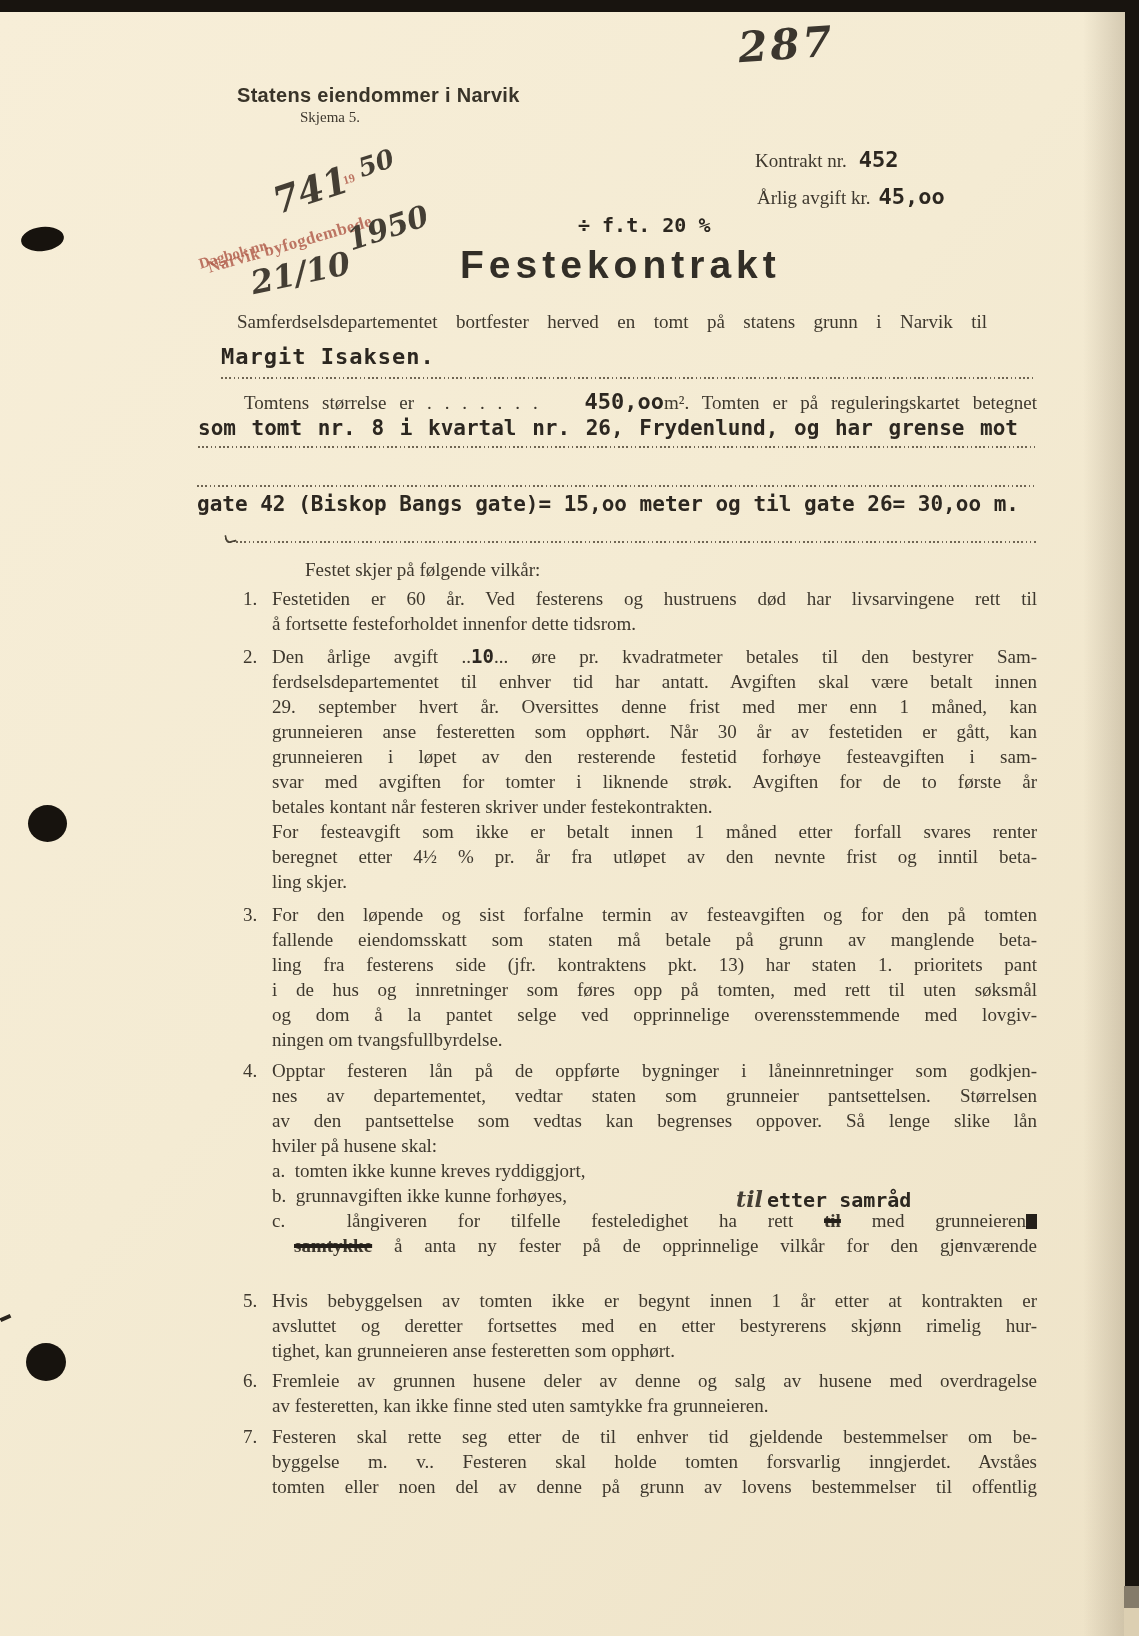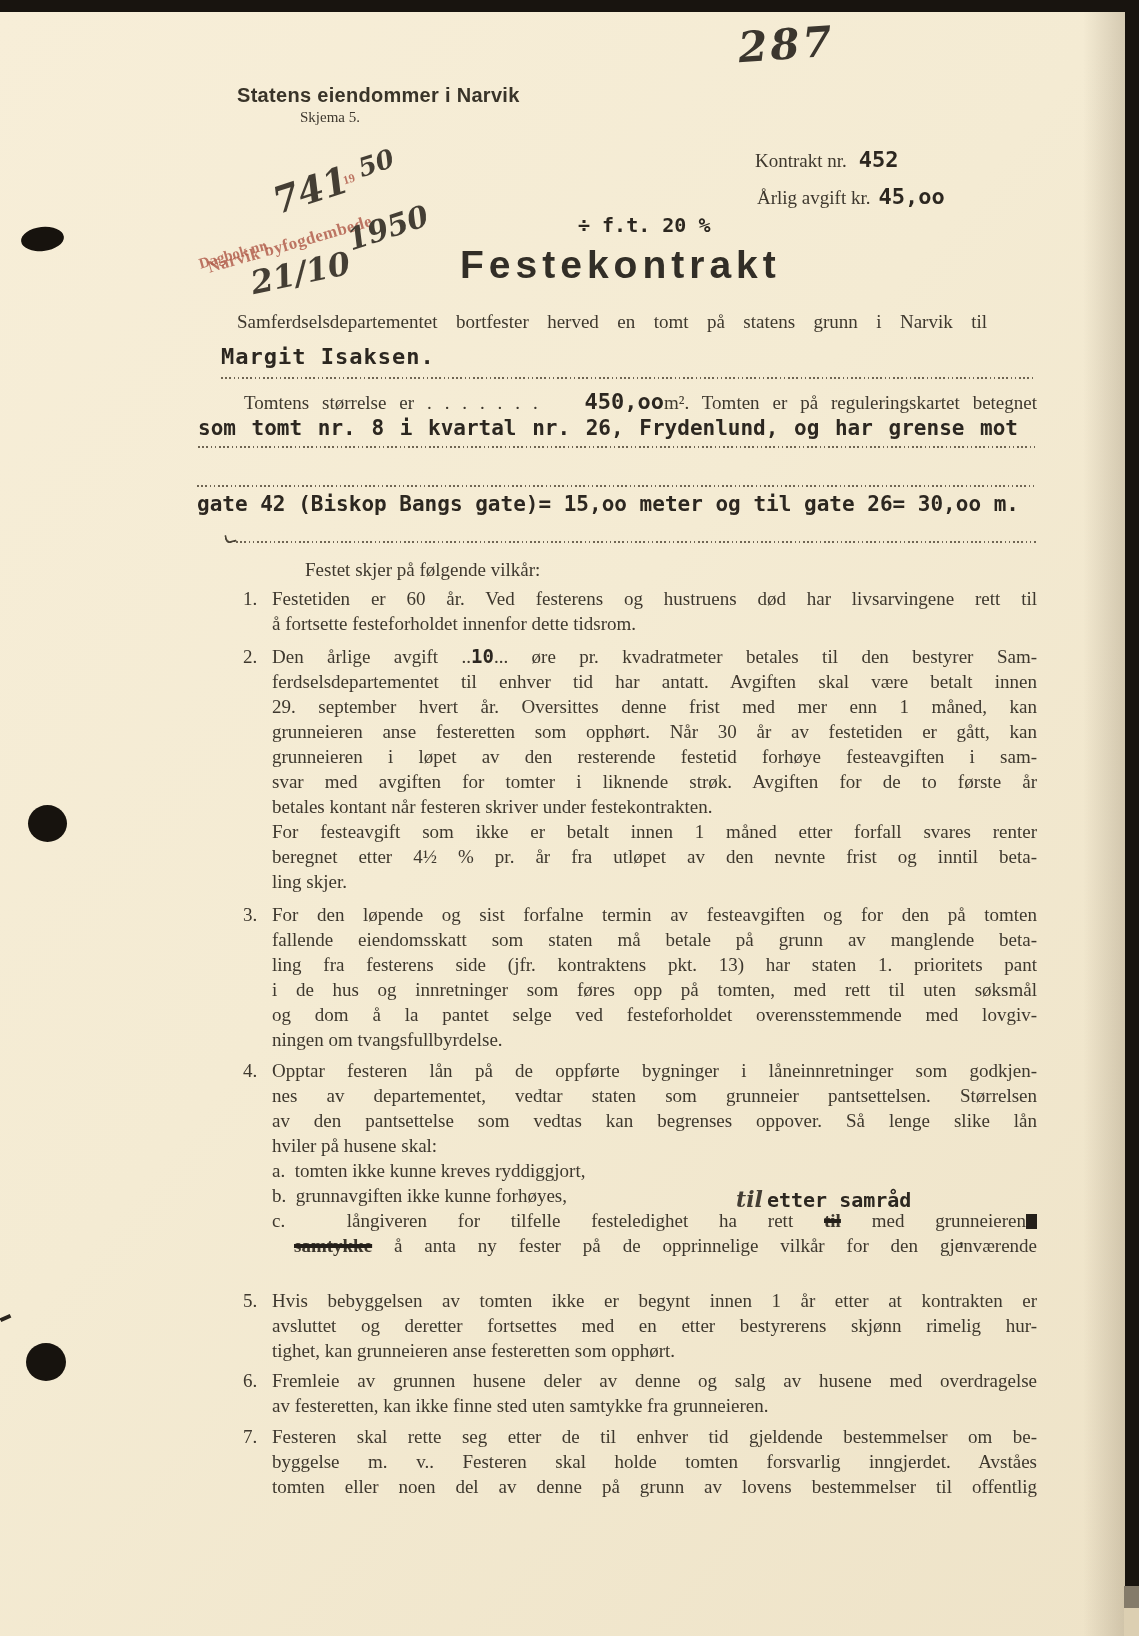--- a/index.html
+++ b/index.html
@@ -125,21 +125,21 @@
           <div class="tline"><span>ling skjer.</span></div>
         </div>
       </div>
       <div class="clause" style="top: 902px;">
         <span class="cnum">3.</span>
         <div class="clines">
           <div class="tline just"><span>For den løpende og sist forfalne termin av festeavgiften og for den på tomten</span></div>
           <div class="tline just"><span>fallende eiendomsskatt som staten må betale på grunn av manglende beta-</span></div>
           <div class="tline just"><span>ling fra festerens side (jfr. kontraktens pkt. 13) har staten 1. prioritets pant</span></div>
           <div class="tline just"><span>i de hus og innretninger som føres opp på tomten, med rett til uten søksmål</span></div>
-          <div class="tline just"><span>og dom å la pantet selge ved festeforholdet overensstemmende med lovgiv-</span></div>
+          <div class="tline just"><span>og dom å la pantet selge ved opprinnelige overensstemmende med lovgiv-</span></div>
           <div class="tline"><span>ningen om tvangsfullbyrdelse.</span></div>
         </div>
       </div>
       <div class="clause" style="top: 1058px;">
         <span class="cnum">4.</span>
         <div class="clines">
           <div class="tline just"><span>Opptar festeren lån på de oppførte bygninger i låneinnretninger som godkjen-</span></div>
           <div class="tline just"><span>nes av departementet, vedtar staten som grunneier pantsettelsen. Størrelsen</span></div>
           <div class="tline just"><span>av den pantsettelse som vedtas kan begrenses oppover. Så lenge slike lån</span></div>
           <div class="tline"><span>hviler på husene skal:</span></div>

